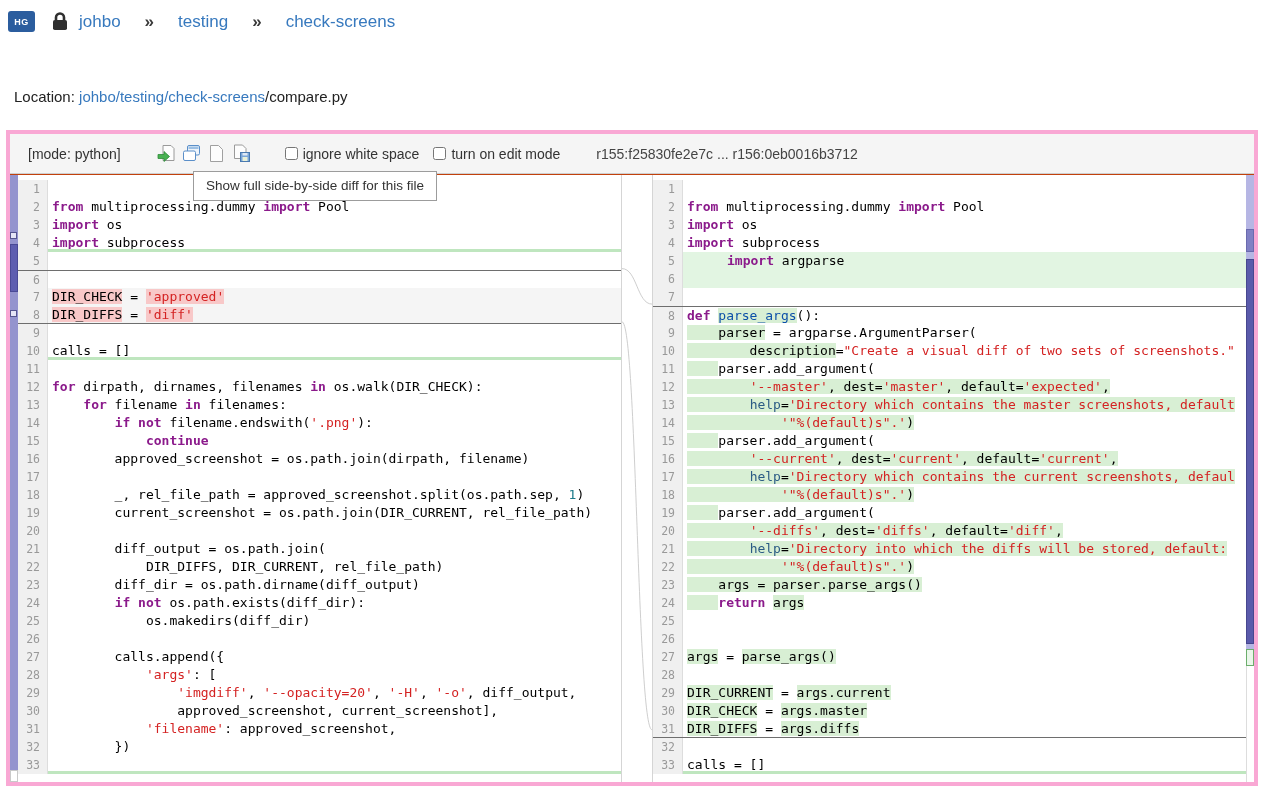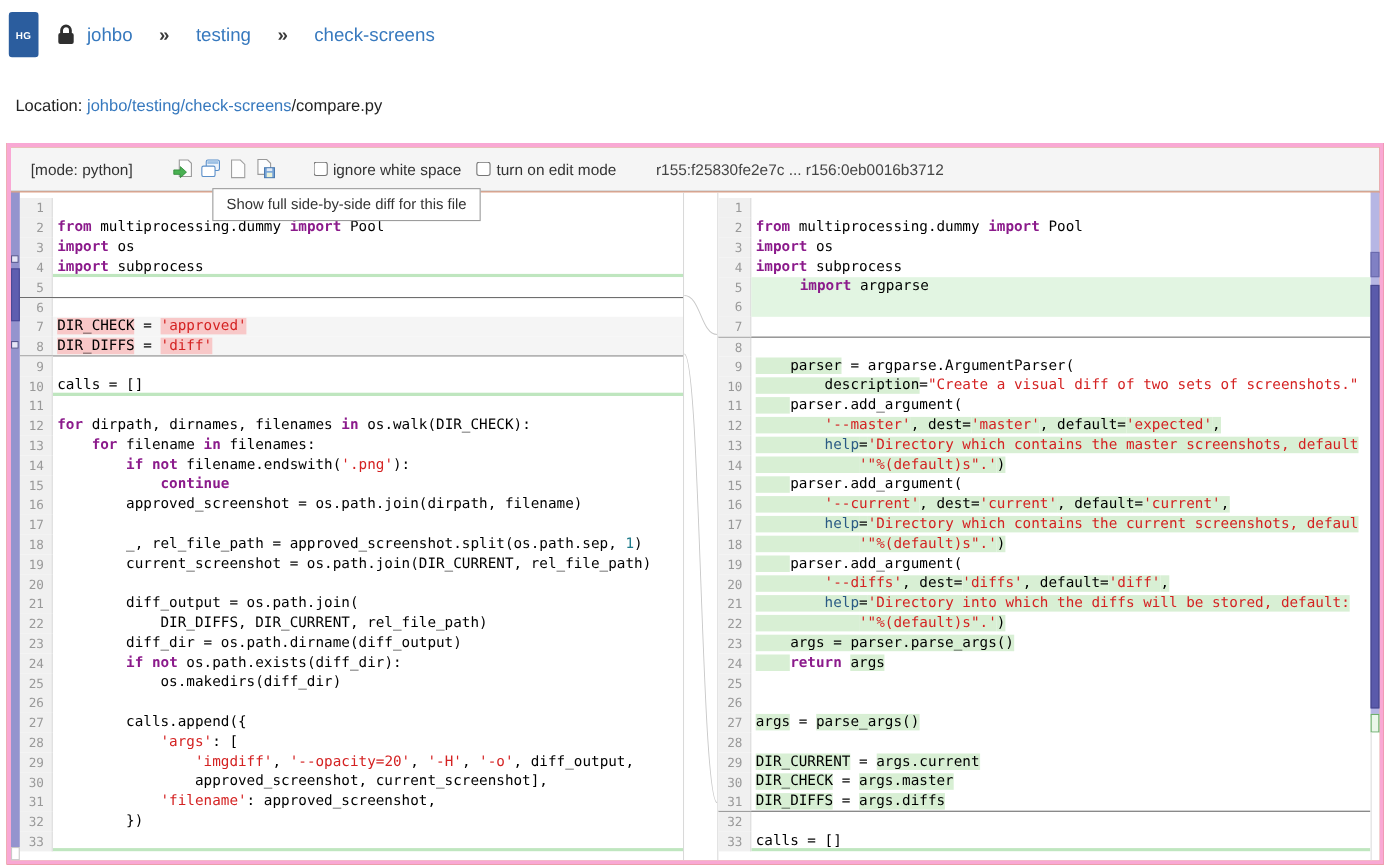--- a/index.html
+++ b/index.html
@@ -1,21 +1,21 @@
 <!DOCTYPE html>
 <html><head>
 <meta charset="utf-8">
 <style>
   * { margin:0; padding:0; box-sizing:border-box; }
   html,body { width:1264px; height:786px; overflow:hidden; background:#fff;
               font-family:"Liberation Sans", sans-serif; }
 
   
   .header { position:absolute; top:11px; left:8px; display:flex; align-items:center; gap:9px; }
-  .hg-logo { width:27px; height:41px; background:#2b5d9e; border-radius:3px; color:#fff;
+  .hg-logo { width:27px; height:21px; background:#2b5d9e; border-radius:3px; color:#fff;
              font-size:9px; font-weight:bold; display:flex; align-items:center; justify-content:center;
              letter-spacing:.5px; }
   .lock { width:20px; height:21px; margin-left:6px; }
   .crumbs { display:flex; gap:24px; font-size:17px; }
   .crumbs a { color:#3779be; text-decoration:none; cursor:pointer; }
   .crumb-sep { color:#3a3a3a; font-weight:bold; }
 
   
   .location { position:absolute; top:88px; left:14px; font-size:15px; color:#222; }
   .location a { color:#3779be; text-decoration:none; }
@@ -317,20 +317,21 @@
         <div class="row">
           <div class="ln">6</div>
           <div class="codeln bg-addline"></div>
         </div>
         <div class="row">
           <div class="ln">7</div>
           <div class="codeln"></div>
         </div>
         <div class="row bt">
           <div class="ln">8</div>
+          <div class="codeln"><span class="tk-k">def</span><span class="tk-n"> </span><span class="tk-f hl-a">parse_args</span><span class="tk-n">():</span></div>
         </div>
         <div class="row">
           <div class="ln">9</div>
           <div class="codeln"><span class="tk-n hl-a">    parser</span><span class="tk-n"> = argparse.ArgumentParser(</span></div>
         </div>
         <div class="row">
           <div class="ln">10</div>
           <div class="codeln"><span class="tk-n hl-a">        description</span><span class="tk-n">=</span><span class="tk-s">"Create a visual diff of two sets of screenshots."</span></div>
         </div>
         <div class="row">

